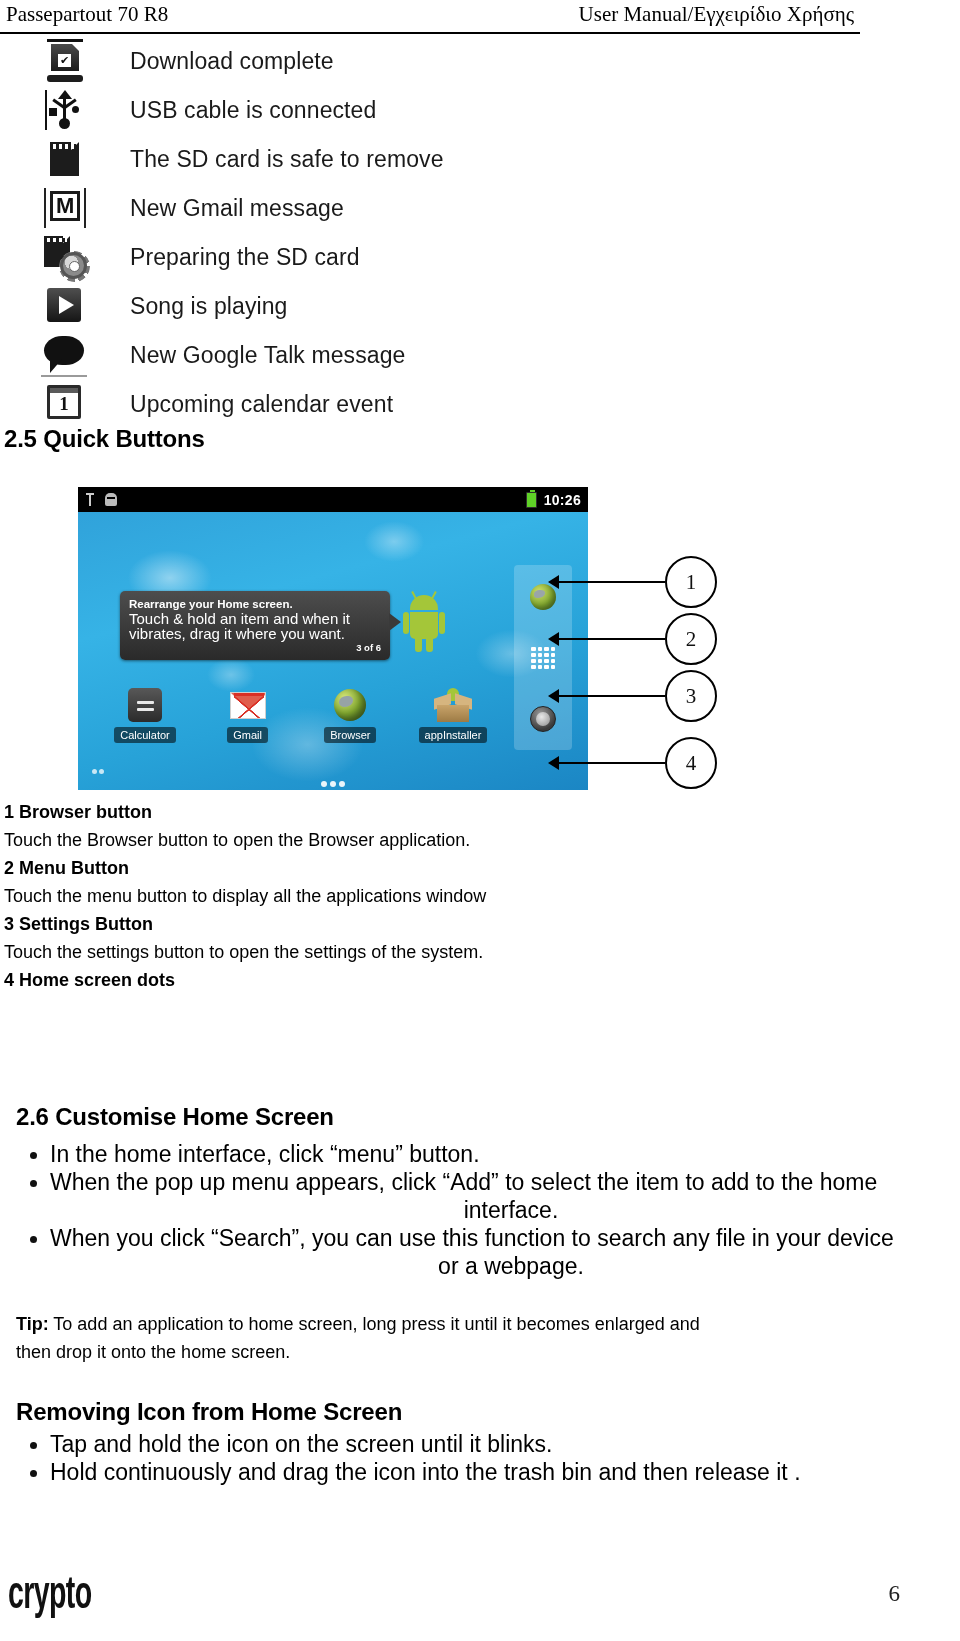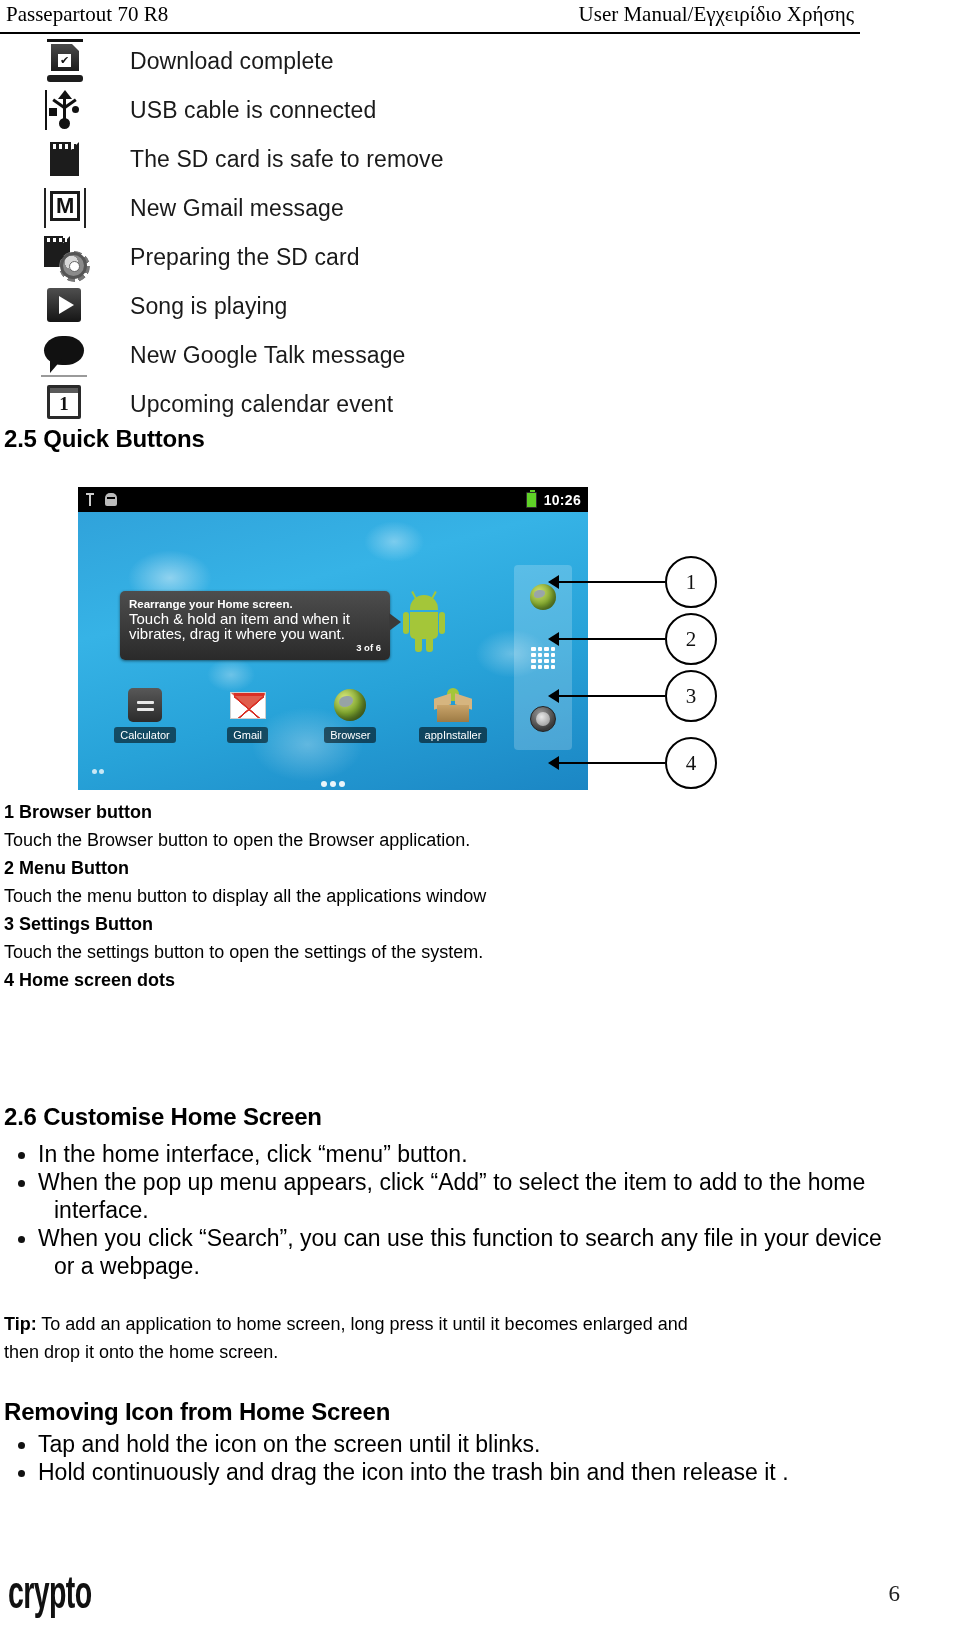--- a/index.html
+++ b/index.html
@@ -418,21 +418,21 @@
     position: relative;
     padding-left: 34px;
     font-size: 23px;
     line-height: 28px;
   }
   .bullet-line:before {
     content: "";
     position: absolute; left: 14px; top: 12px;
     width: 7px; height: 7px; border-radius: 50%; background: #111;
   }
-  .cont-line { padding-left: 34px; font-size: 23px; line-height: 28px; }
+  .cont-line { padding-left: 34px; font-size: 23px; line-height: 28px; text-align: center; }
 
   
   .footer { position: absolute; left: 0; bottom: 0; width: 960px; height: 120px; }
   .brand {
     position: absolute; left: 8px; bottom: 22px;
     font-family: "Liberation Sans Narrow", "Liberation Sans", sans-serif;
     font-size: 46px; font-weight: bold; letter-spacing: -1px;
     transform: scaleX(0.62); transform-origin: left bottom;
     color: #111;
   }
@@ -679,21 +679,21 @@
 <div style="position:absolute; left:4px; top:798px; width:940px;">
   <div class="body-line" style="font-weight:bold;">1 Browser button</div>
   <div class="body-line">Touch the Browser button to open the Browser application.</div>
   <div class="body-line" style="font-weight:bold;">2 Menu Button</div>
   <div class="body-line">Touch the menu button to display all the applications window</div>
   <div class="body-line" style="font-weight:bold;">3 Settings Button</div>
   <div class="body-line">Touch the settings button to open the settings of the system.</div>
   <div class="body-line" style="font-weight:bold;">4 Home screen dots</div>
 </div>
 
-<div style="position:absolute; left:4px; top:1103px; width:940px;">
+<div style="position:absolute; left:16px; top:1103px; width:940px;">
   <div class="h2">2.6 Customise Home Screen</div>
 
   <div class="bullet-line" style="margin-top:9px;">In the home interface, click “menu” button.</div>
 
   <div class="bullet-line">When the pop up menu appears, click “Add” to select the item to add to the home</div>
   <div class="cont-line" style="padding-left:50px;">interface.</div>
 
   <div class="bullet-line">When you click “Search”, you can use this function to search any file in your device</div>
   <div class="cont-line" style="padding-left:50px;">or a webpage.</div>
 

